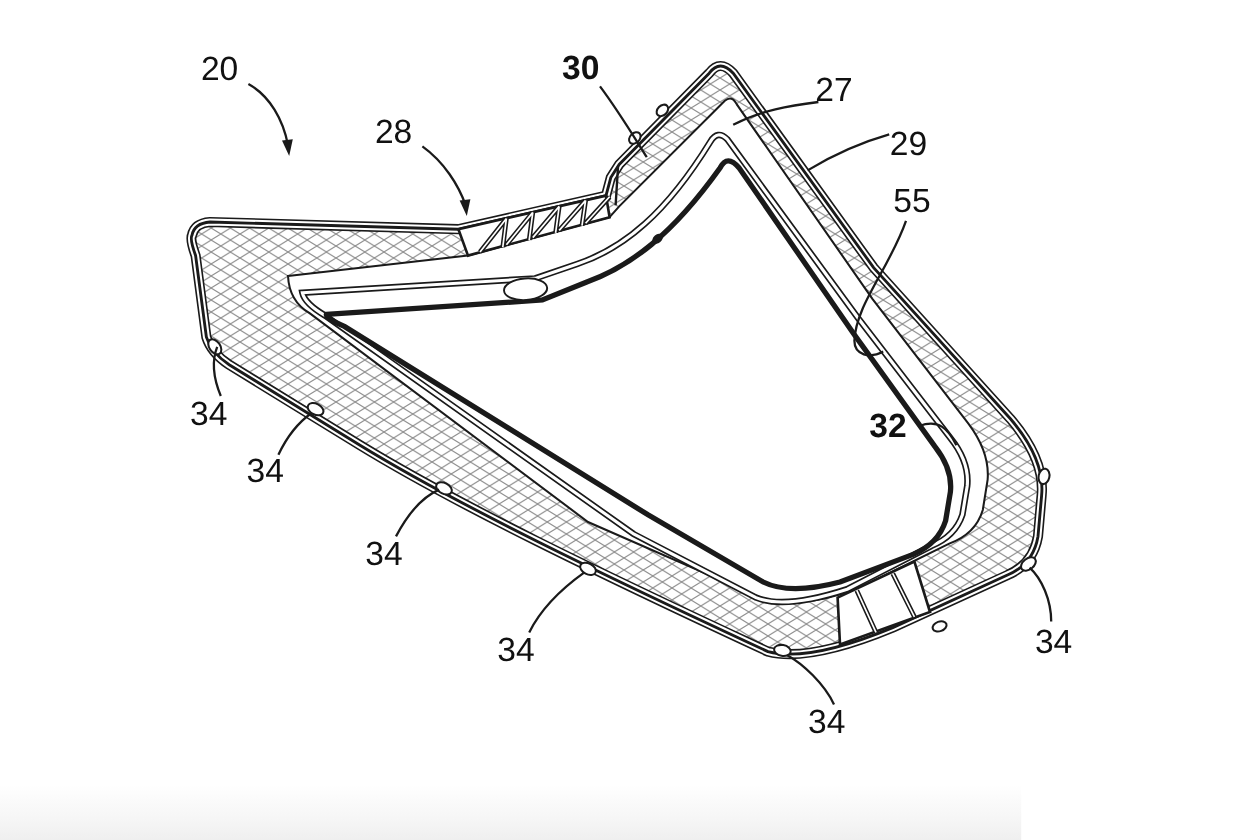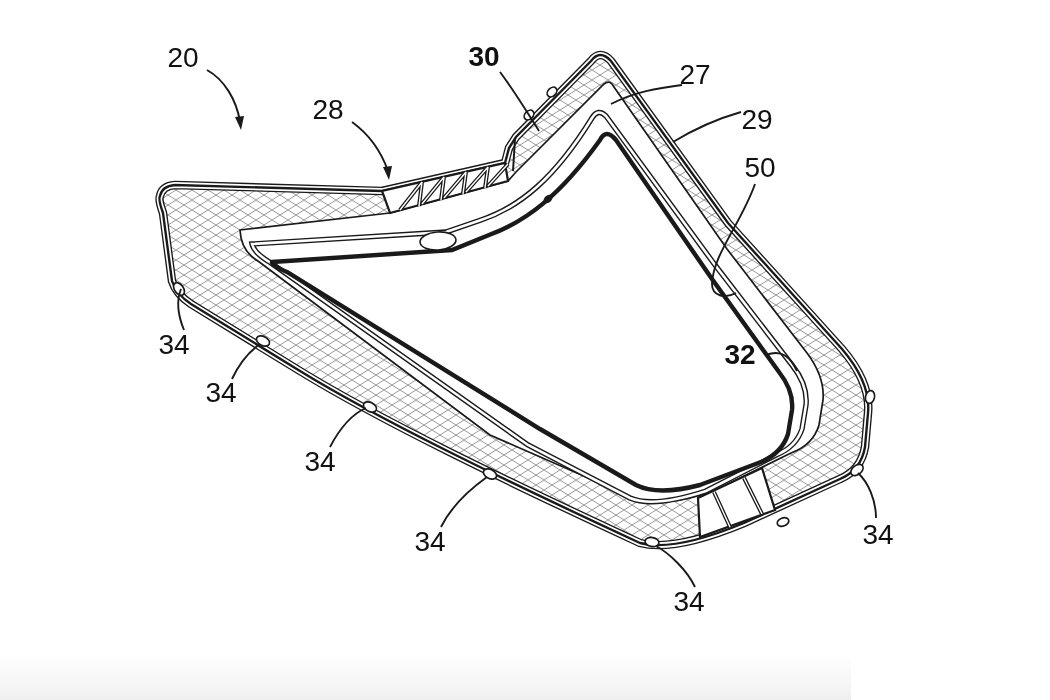--- a/index.html
+++ b/index.html
@@ -116,21 +116,21 @@
       <path class="ink" stroke-width="1.9" d="M876,518 C876,500 868,482 858,473"></path>
     </g>
   </svg>
 
   <div id="label-layer">
       <div class="ref-label" style="left: 183px; top: 58px;">20</div>
       <div class="ref-label" style="left: 328px; top: 110px;">28</div>
       <div class="ref-label" style="left: 484px; top: 57px; font-weight: bold;">30</div>
       <div class="ref-label" style="left: 695px; top: 75px;">27</div>
       <div class="ref-label" style="left: 757px; top: 120px;">29</div>
-      <div class="ref-label" style="left: 760px; top: 168px;">50</div>
+      <div class="ref-label" style="left: 760px; top: 168px;">55</div>
       <div class="ref-label" style="left: 740px; top: 355px; font-weight: bold;">32</div>
       <div class="ref-label" style="left: 174px; top: 345px;">34</div>
       <div class="ref-label" style="left: 221px; top: 393px;">34</div>
       <div class="ref-label" style="left: 320px; top: 462px;">34</div>
       <div class="ref-label" style="left: 430px; top: 542px;">34</div>
       <div class="ref-label" style="left: 689px; top: 602px;">34</div>
       <div class="ref-label" style="left: 878px; top: 535px;">34</div>
     </div>
 
   <div class="page-fade"></div>

